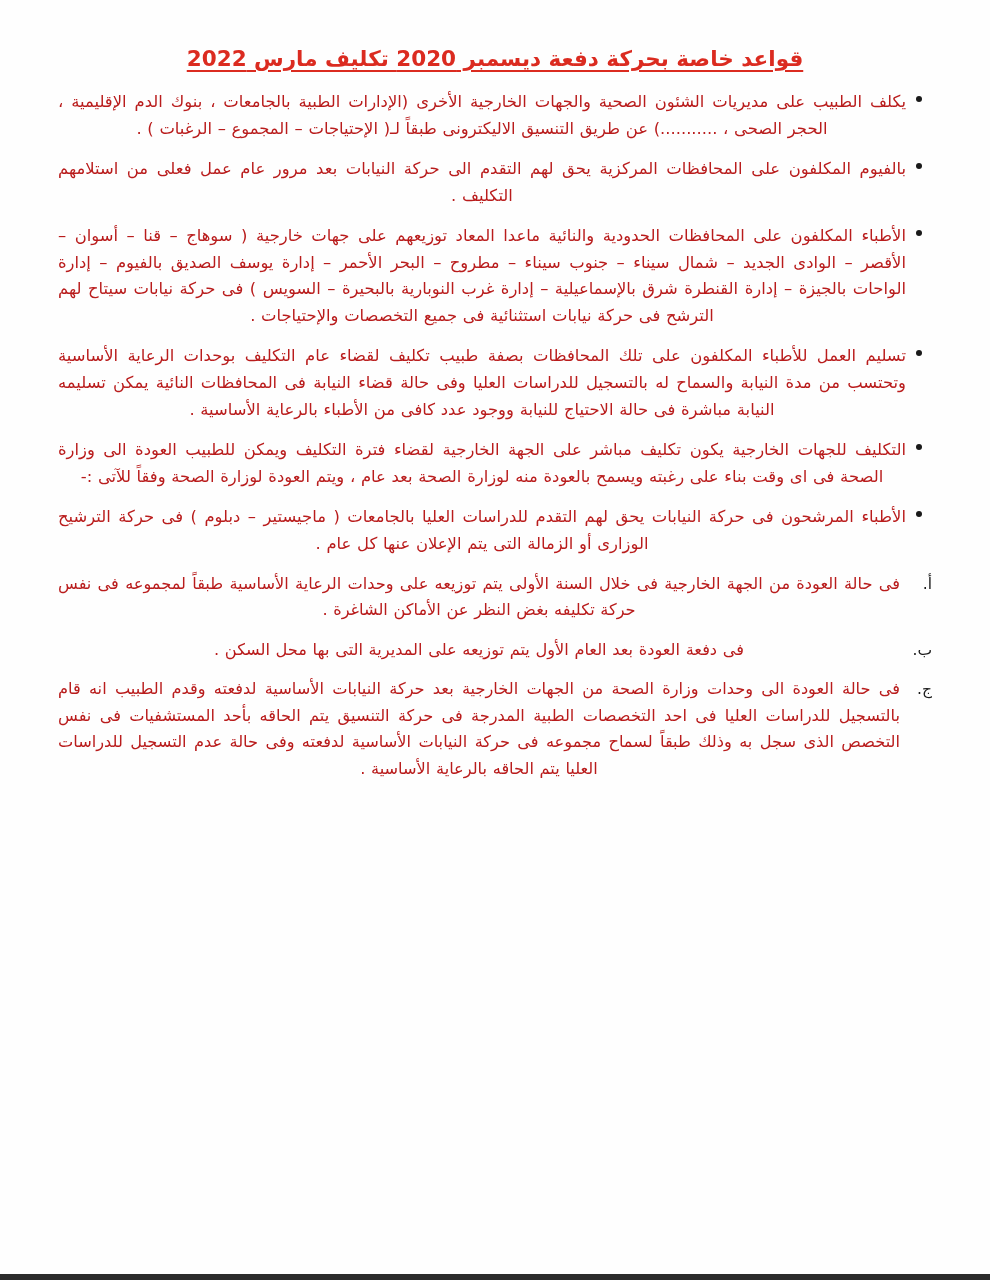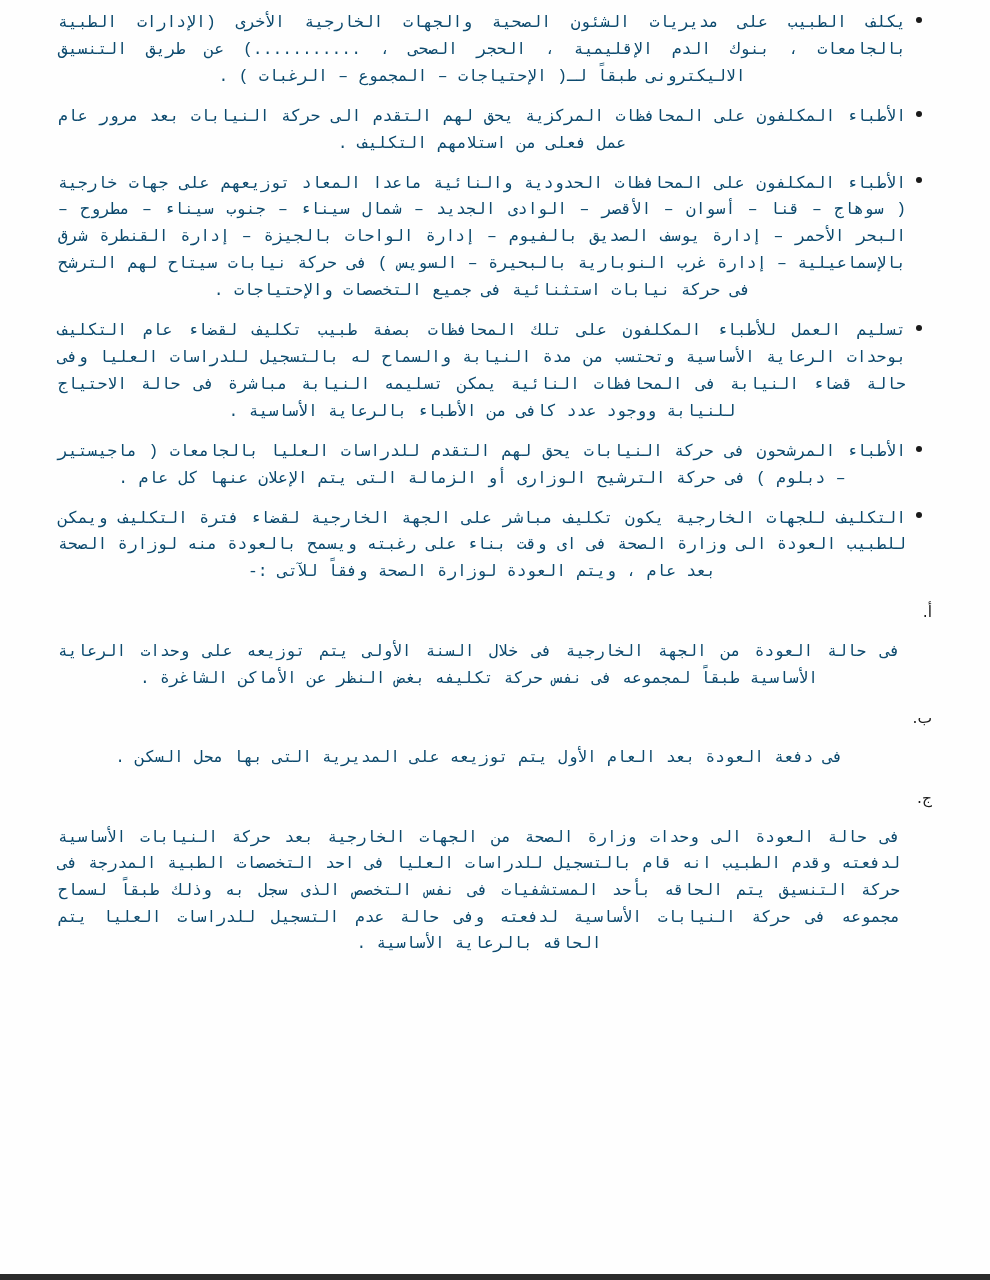--- a/index.html
+++ b/index.html
@@ -84,74 +84,75 @@
     color: #1a1a1a;
     width: 30px;
     text-align: right;
     padding-inline-end: 2px;
   }
 
   .bullet-text {
     flex: 1 1 auto;
     font-size: 16.4px;
     line-height: 1.64;
-    color: #0c4a6e;
+    color: #b91c1c;
     text-align: justify;
     text-align-last: center;
     word-spacing: 0.5px;
     direction: rtl;
-    font-family: Liberation Mono, monospace;
   }
 
   
   .sub-item .bullet-text {
     font-size: 16.2px;
-    margin-top: 40px;
   }
 
   
   .bottom-bar {
     position: absolute;
     left: 0;
     right: 0;
     bottom: 0;
     height: 6px;
     background: #2b2b2b;
   }
 </style>
 </head>
 <body>
 
 <div class="page">
 
+  <div class="doc-title-wrap">
+    <span class="doc-title">قواعد خاصة بحركة دفعة ديسمبر  2020  تكليف مارس 2022</span>
+  </div>
 
   <div class="content" id="body-list">
       <div class="bullet-item">
         <div class="bullet-marker dot"></div>
         <div class="bullet-text">يكلف الطبيب على مديريات الشئون الصحية والجهات الخارجية الأخرى (الإدارات الطبية بالجامعات ، بنوك الدم الإقليمية ، الحجر الصحى ، ...........) عن طريق التنسيق الاليكترونى طبقاً لـ( الإحتياجات – المجموع – الرغبات ) .</div>
       </div>
       <div class="bullet-item">
         <div class="bullet-marker dot"></div>
-        <div class="bullet-text">الأطباء المكلفون على المحافظات المركزية يحق لهم التقدم الى حركة النيابات بعد مرور عام عمل فعلى من استلامهم التكليف .</div>
+        <div class="bullet-text">بالفيوم المكلفون على المحافظات المركزية يحق لهم التقدم الى حركة النيابات بعد مرور عام عمل فعلى من استلامهم التكليف .</div>
       </div>
       <div class="bullet-item">
         <div class="bullet-marker dot"></div>
         <div class="bullet-text">الأطباء المكلفون على المحافظات الحدودية والنائية ماعدا المعاد توزيعهم على جهات خارجية ( سوهاج – قنا – أسوان – الأقصر – الوادى الجديد – شمال سيناء – جنوب سيناء – مطروح – البحر الأحمر – إدارة يوسف الصديق بالفيوم – إدارة الواحات بالجيزة – إدارة القنطرة شرق بالإسماعيلية – إدارة غرب النوبارية بالبحيرة – السويس ) فى حركة نيابات سيتاح لهم الترشح فى حركة نيابات استثنائية فى جميع التخصصات والإحتياجات .</div>
       </div>
       <div class="bullet-item">
         <div class="bullet-marker dot"></div>
         <div class="bullet-text">تسليم العمل للأطباء المكلفون على تلك المحافظات بصفة طبيب تكليف لقضاء عام التكليف بوحدات الرعاية الأساسية وتحتسب من مدة النيابة والسماح له بالتسجيل للدراسات العليا وفى حالة قضاء النيابة فى المحافظات النائية يمكن تسليمه النيابة مباشرة فى حالة الاحتياج للنيابة ووجود عدد كافى من الأطباء بالرعاية الأساسية .</div>
       </div>
       <div class="bullet-item">
         <div class="bullet-marker dot"></div>
-        <div class="bullet-text">الأطباء المرشحون فى حركة النيابات يحق لهم التقدم للدراسات العليا بالجامعات ( ماجيستير – دبلوم ) فى حركة الترشيح الوزارى أو الزمالة التى يتم الإعلان عنها كل عام .</div>
+        <div class="bullet-text">التكليف للجهات الخارجية يكون تكليف مباشر على الجهة الخارجية لقضاء فترة التكليف ويمكن للطبيب العودة الى وزارة الصحة فى اى وقت بناء على رغبته ويسمح بالعودة منه لوزارة الصحة بعد عام ، ويتم العودة لوزارة الصحة وفقاً للآتى :-</div>
       </div>
       <div class="bullet-item">
         <div class="bullet-marker dot"></div>
-        <div class="bullet-text">التكليف للجهات الخارجية يكون تكليف مباشر على الجهة الخارجية لقضاء فترة التكليف ويمكن للطبيب العودة الى وزارة الصحة فى اى وقت بناء على رغبته ويسمح بالعودة منه لوزارة الصحة بعد عام ، ويتم العودة لوزارة الصحة وفقاً للآتى :-</div>
+        <div class="bullet-text">الأطباء المرشحون فى حركة النيابات يحق لهم التقدم للدراسات العليا بالجامعات ( ماجيستير – دبلوم ) فى حركة الترشيح الوزارى أو الزمالة التى يتم الإعلان عنها كل عام .</div>
       </div>
       <div class="bullet-item sub-item">
         <div class="bullet-marker letter">أ.</div>
         <div class="bullet-text">فى حالة العودة من الجهة الخارجية فى خلال السنة الأولى يتم توزيعه على وحدات الرعاية الأساسية طبقاً لمجموعه فى نفس حركة تكليفه بغض النظر عن الأماكن الشاغرة .</div>
       </div>
       <div class="bullet-item sub-item">
         <div class="bullet-marker letter">ب.</div>
         <div class="bullet-text">فى دفعة العودة بعد العام الأول يتم توزيعه على المديرية التى بها محل السكن .</div>
       </div>
       <div class="bullet-item sub-item">

